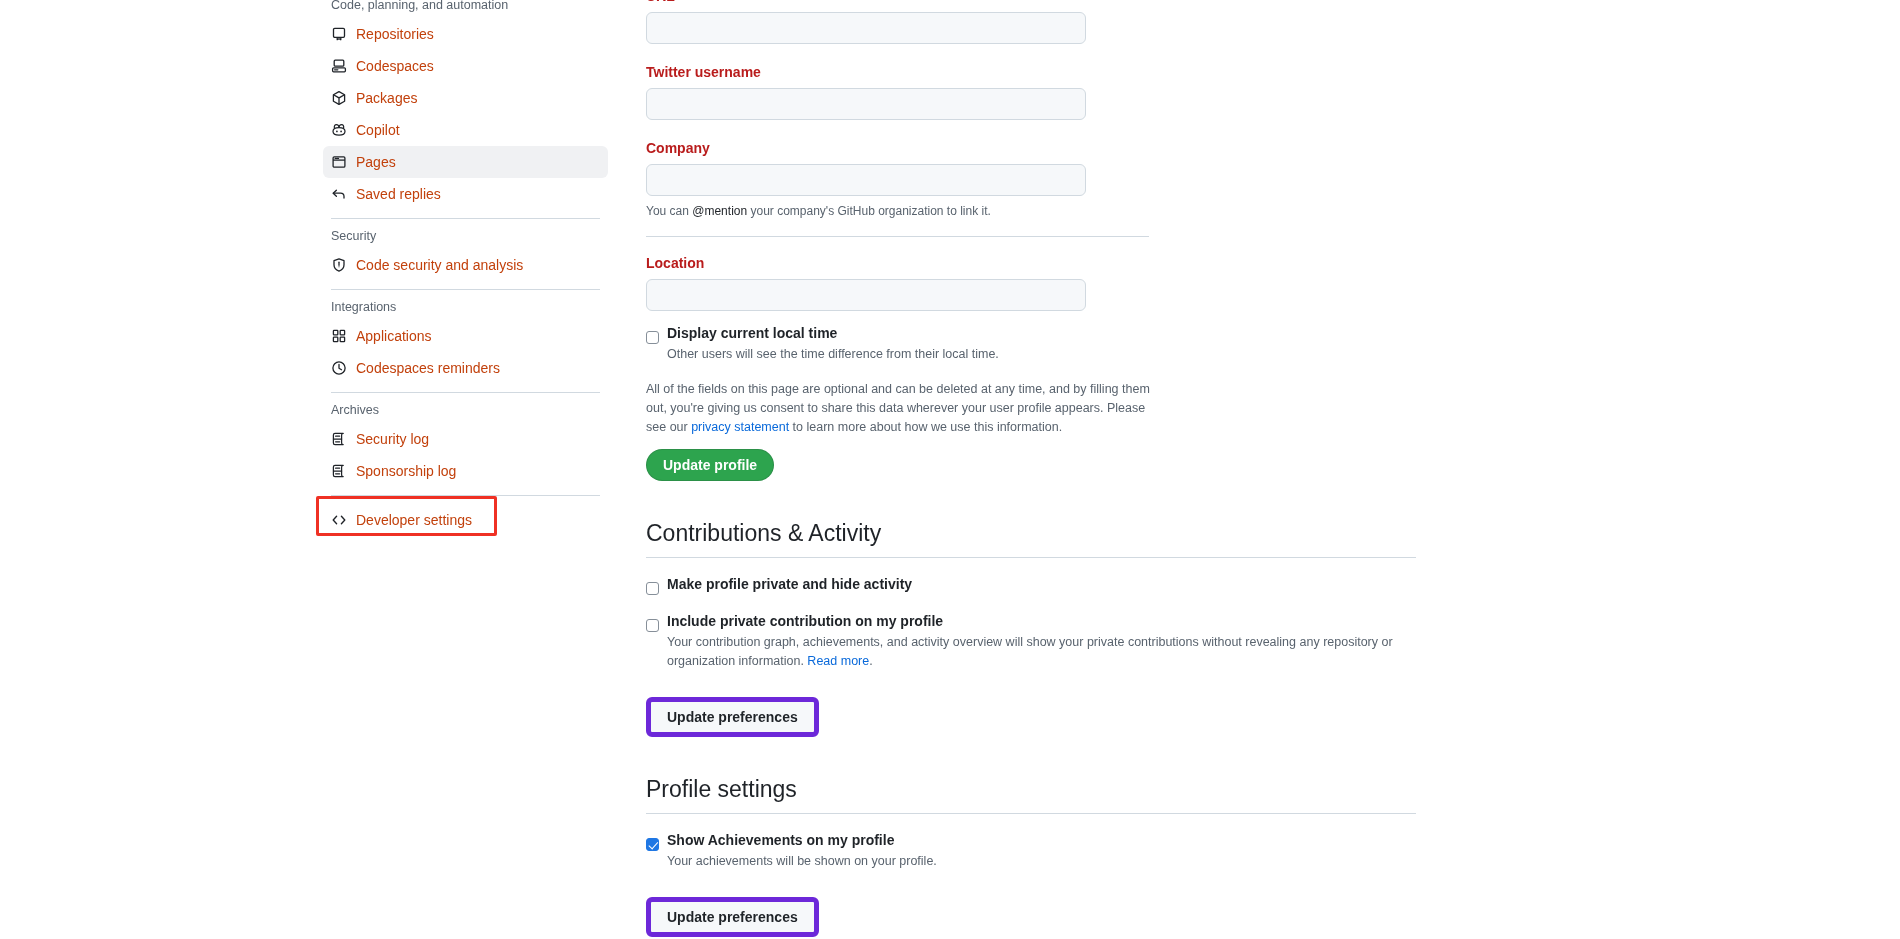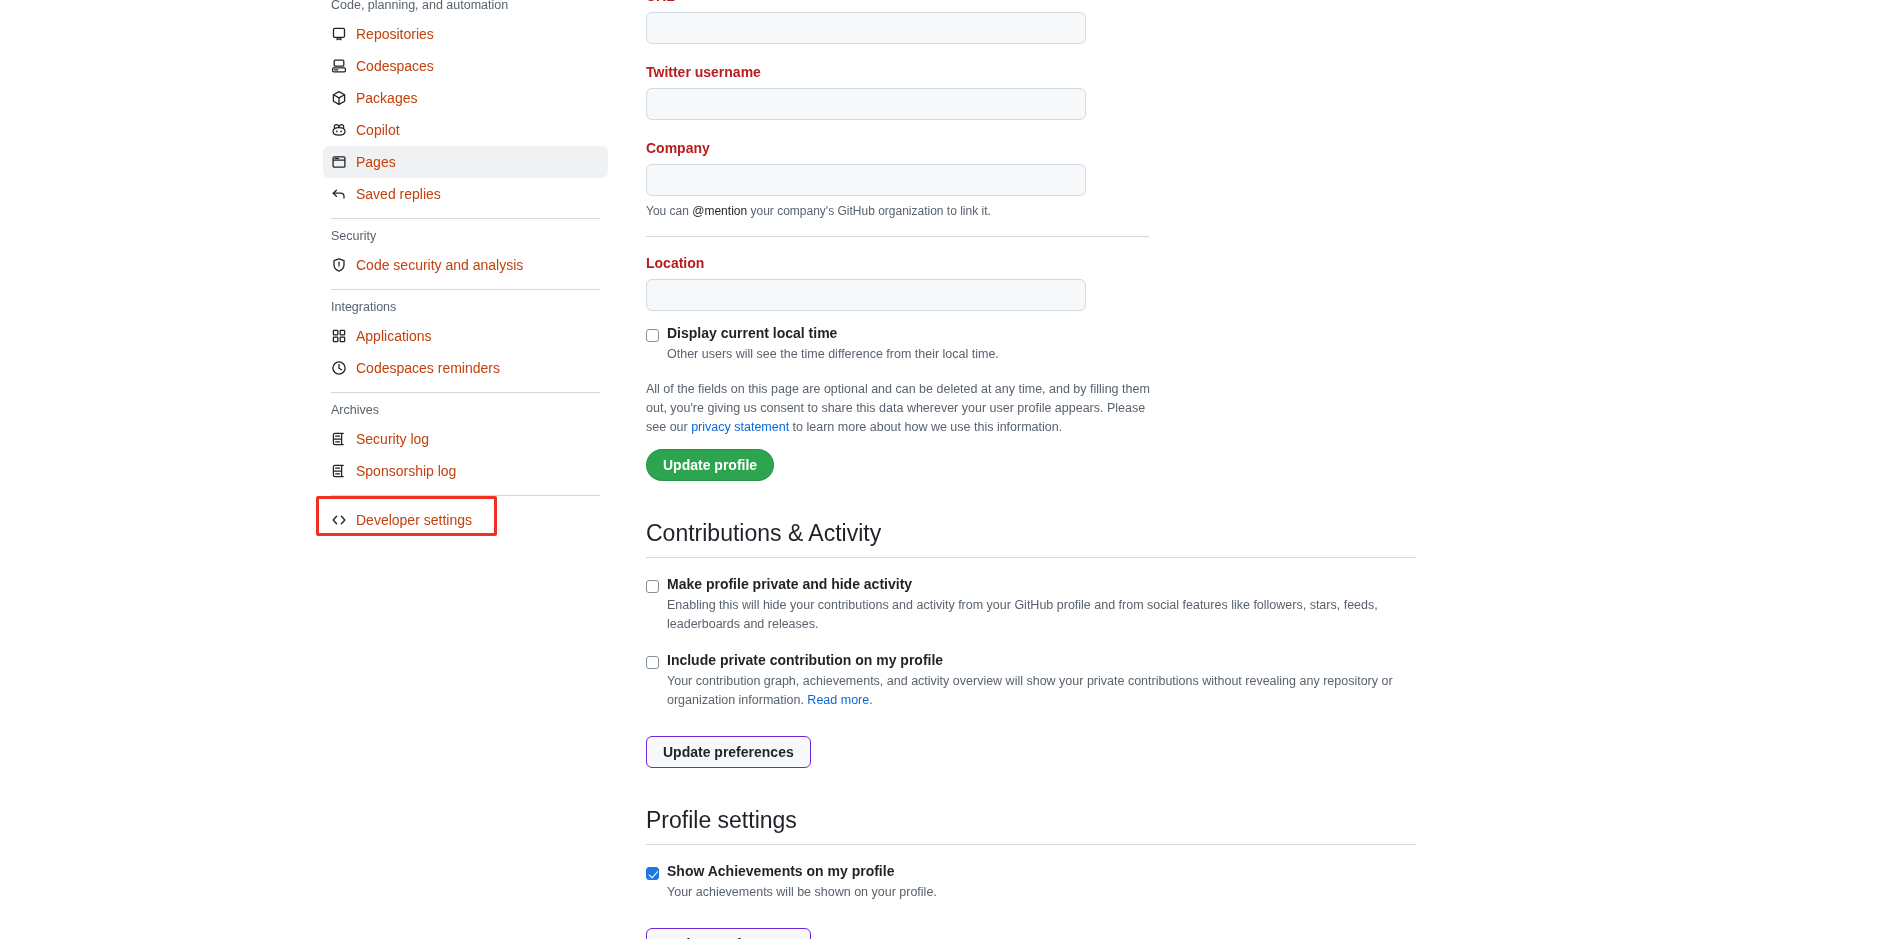--- a/index.html
+++ b/index.html
@@ -132,21 +132,21 @@
   .hr-thin {
     height: 1px;
     background: #d1d9e0;
     border: 0;
     margin: 16px 0;
     width: 503px;
   }
 
   .checkbox-row {
     display: flex;
-    align-items: center;
+    align-items: flex-end;
     gap: 8px;
     margin-top: 2px;
   }
   .cb {
     appearance: none;
     -webkit-appearance: none;
     width: 13px;
     height: 13px;
     margin: 4px 0 0 0;
     border: 1px solid #868f99;
@@ -204,21 +204,21 @@
     font-weight: 600;
     font-family: "Liberation Sans", "DejaVu Sans", sans-serif;
     line-height: 20px;
     padding: 5px 16px;
     border-radius: 16px;
     cursor: pointer;
   }
   .btn-default {
     display: inline-block;
     background: #f6f8fa;
-    border: 1px solid #6d28d9;
+    border: 5px solid #6d28d9;
     color: #1f2328;
     font-size: 14px;
     font-weight: 600;
     font-family: "Liberation Sans", "DejaVu Sans", sans-serif;
     line-height: 20px;
     padding: 5px 16px;
     border-radius: 6px;
     cursor: pointer;
   }
 
@@ -446,21 +446,20 @@
     
     <section class="section">
       <h2 class="section-title">Contributions &amp; Activity</h2>
       <hr class="section-rule">
 
       <div class="cb-block">
         <div class="checkbox-row">
           <input class="cb" type="checkbox" id="cb-private" style="">
           <label class="cb-label" for="cb-private">Make profile private and hide activity</label>
         </div>
-        <div class="cb-desc">Enabling this will hide your contributions and activity from your GitHub profile and from social features like followers, stars, feeds, leaderboards and releases.</div>
       </div>
 
       <div class="cb-block">
         <div class="checkbox-row">
           <input class="cb" type="checkbox" id="cb-privcontrib" style="">
           <label class="cb-label" for="cb-privcontrib">Include private contribution on my profile</label>
         </div>
         <div class="cb-desc"><span>Your contribution graph, achievements, and activity overview will show your private contributions without revealing any repository or organization information. </span><a class="link" href="#">Read more</a><span>.</span></div>
       </div>
 

